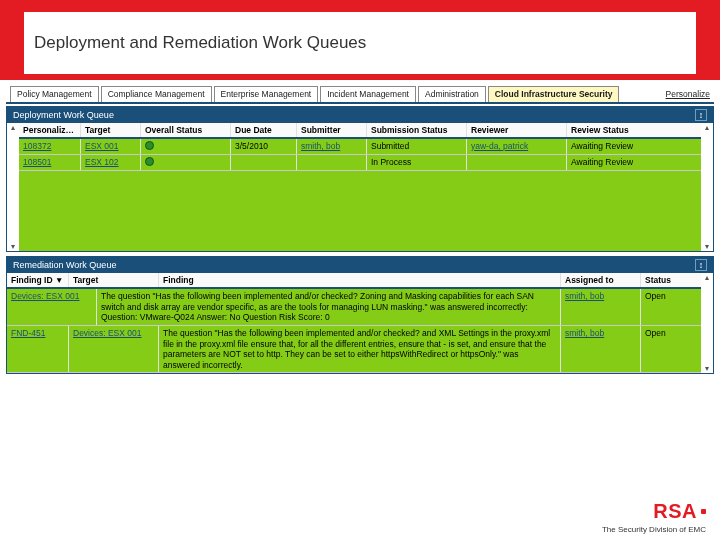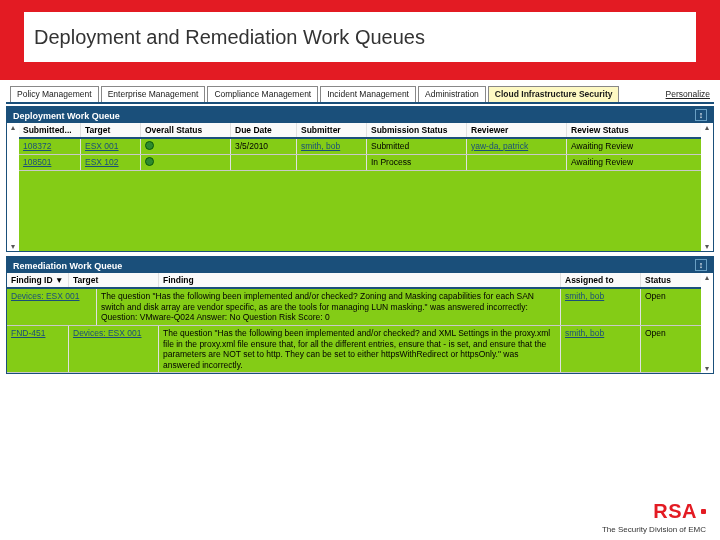--- a/index.html
+++ b/index.html
@@ -1,29 +1,29 @@
 <!DOCTYPE html>
 <html><head>
 <meta charset="utf-8">
 <style>
   * { box-sizing: border-box; margin: 0; padding: 0; }
   html, body { width: 720px; height: 540px; font-family: Arial, Helvetica, sans-serif; background: #fff; overflow: hidden; }
 
   .red-band { position: absolute; top: 0; left: 0; right: 0; height: 80px; background: #e31b23; }
-  .title-box { position: absolute; top: 12px; left: 24px; right: 24px; height: 50px; background: #fff; display: flex; align-items: center; padding-left: 10px; font-size: 20px; color: #333; }
+  .title-box { position: absolute; top: 12px; left: 24px; right: 24px; height: 62px; background: #fff; display: flex; align-items: center; padding-left: 10px; font-size: 17px; color: #333; }
 
   .app { position: absolute; top: 86px; left: 6px; right: 6px; font-size: 9px; color: #000; }
 
   .nav-row { display: flex; align-items: center; border-bottom: 2px solid #1a4f7a; padding: 0 4px; height: 18px; gap: 2px; }
   .nav-tab { background: #fff; border: 1px solid #888; border-bottom: none; padding: 2px 6px 3px; font-size: 8.5px; color: #1a1a1a; white-space: nowrap; cursor: pointer; }
   .nav-tab.active { background: #fef9c3; font-weight: bold; }
   .personalize { margin-left: auto; font-size: 8.5px; text-decoration: underline; color: #222; cursor: pointer; }
 
   .panel { margin-top: 2px; border: 1px solid #1a4f7a; }
-  .panel-header { background: #1a4f7a; color: #fff; font-weight: bold; font-size: 9px; padding: 2px 6px; display: flex; align-items: flex-end; }
+  .panel-header { background: #1a4f7a; color: #fff; font-weight: normal; font-size: 9px; padding: 2px 6px; display: flex; align-items: center; }
   .panel-header .arrow { margin-left: auto; width: 12px; height: 12px; border: 1px solid #6aa0c4; display: flex; align-items: center; justify-content: center; cursor: pointer; font-size: 9px; }
 
   .grid { width: 100%; }
   .grid-head, .grid-row { display: flex; border-bottom: 1px solid #c9c9c9; }
   .grid-head { background: #fafafa; font-weight: bold; border-bottom: 2px solid #1a4f7a; }
   .cell { padding: 2px 4px; font-size: 8.5px; border-right: 1px solid #e0e0e0; overflow: hidden; text-overflow: ellipsis; white-space: nowrap; }
   .grid .cell:last-child { border-right: none; }
   .grid-body { min-height: 60px; background: #84cc16; }
   .link { color: #1a4f7a; text-decoration: underline; cursor: pointer; }
   .dot { width: 9px; height: 9px; border-radius: 50%; display: inline-block; }
@@ -50,41 +50,41 @@
 
 <div class="red-band"></div>
 <div class="title-box">
   <span>Deployment and Remediation Work Queues</span>
 </div>
 
 <div class="app">
 
   <div class="nav-row">
     <div class="nav-tab">Policy Management</div>
+    <div class="nav-tab">Compliance Management</div>
     <div class="nav-tab">Enterprise Management</div>
-    <div class="nav-tab">Compliance Management</div>
     <div class="nav-tab">Incident Management</div>
     <div class="nav-tab">Administration</div>
     <div class="nav-tab active">Cloud Infrastructure Security</div>
     <span class="personalize">Personalize</span>
   </div>
 
   <div class="panel">
     <div class="panel-header">
       <span>Deployment Work Queue</span>
       <span class="arrow">↕</span>
     </div>
     <div style="display:flex">
       <div class="scroll-hint">
           <span>▴</span>
           <span>▾</span>
         </div>
       <div class="grid dwq" style="flex:1">
         <div class="grid-head">
-          <div class="cell c0">Submitted...</div>
+          <div class="cell c0">Personalize...</div>
           <div class="cell c1">Target</div>
           <div class="cell c2">Overall Status</div>
           <div class="cell c3">Due Date</div>
           <div class="cell c4">Submitter</div>
           <div class="cell c5">Submission Status</div>
           <div class="cell c6">Reviewer</div>
           <div class="cell c7">Review Status</div>
         </div>
         <div class="grid-body">
           <div class="grid-row">

